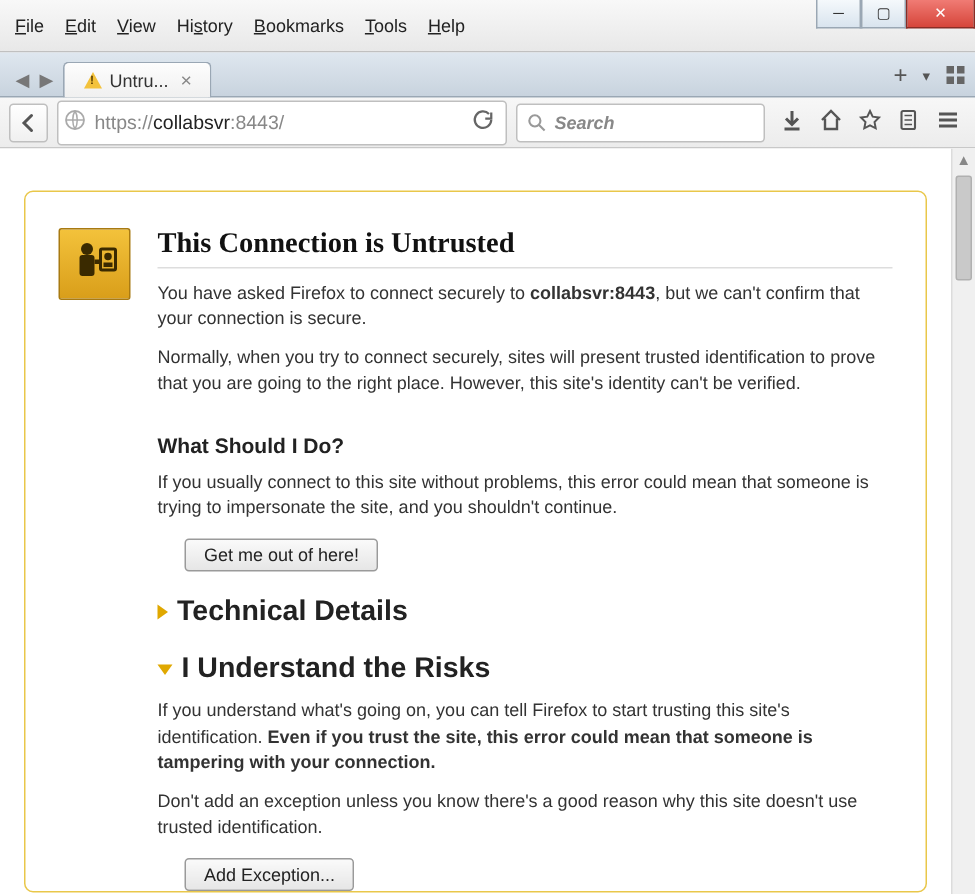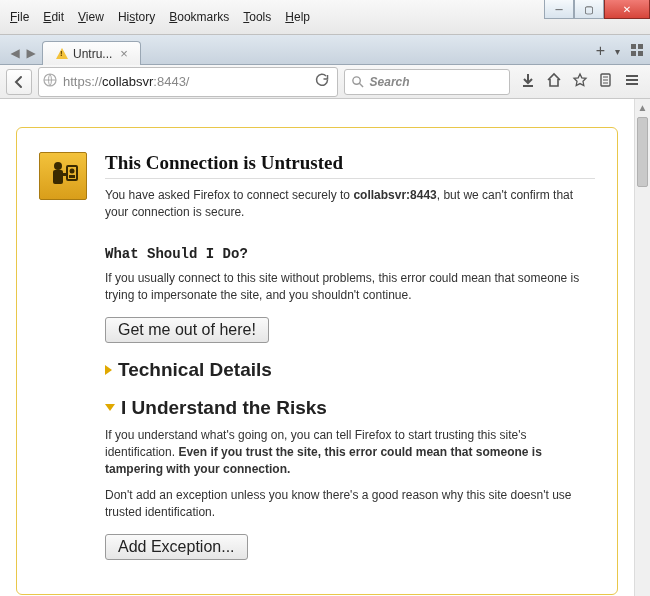--- a/index.html
+++ b/index.html
@@ -183,38 +183,38 @@
     font-weight:bold;
     color:#111;
     border-bottom:1px solid #ddd;
     padding-bottom:4px;
     font-family:Liberation Serif, serif;
   }
   .content h2 {
     margin: 24px 0 6px 0;
     font-size:14px;
     font-weight:bold;
-    font-family:Liberation Mono, monospace;
   }
   .content p {
     margin: 8px 0;
     font-size:12px;
     line-height:1.45;
     color:#333;
   }
   .btn {
     display:inline-block;
     padding: 3px 12px;
-    font-size:16px;
+    font-size:12px;
     background: linear-gradient(to bottom,#fafafa,#e6e6e6);
     border:1px solid #9a9a9a;
     border-radius:3px;
     color:#222;
     cursor:default;
     margin-top:4px;
+    margin-left:18px;
   }
   .disclose {
     display:flex; align-items:center; gap:6px;
     margin-top:16px;
   }
   .tri { width:0;height:0;display:inline-block;}
   .tri.right {
     border-top:5px solid transparent;
     border-bottom:5px solid transparent;
     border-left:7px solid #e0a800;
@@ -365,20 +365,21 @@
           <rect x="22" y="8" width="10" height="14" rx="1" fill="none" stroke="#3a2a00" stroke-width="2"></rect>
           <circle cx="27" cy="13" r="2.5" fill="#3a2a00"></circle>
           <rect x="24" y="17" width="6" height="3" fill="#3a2a00"></rect>
         </svg>
       </div>
       <div class="content">
         <h1>This Connection is Untrusted</h1>
         <p>
           <span>You have asked Firefox to connect securely to </span><b>collabsvr:8443</b><span>, but we can't confirm that your connection is secure.</span>
         </p>
+        <p>Normally, when you try to connect securely, sites will present trusted identification to prove that you are going to the right place. However, this site's identity can't be verified.</p>
         <h2>What Should I Do?</h2>
         <p>If you usually connect to this site without problems, this error could mean that someone is trying to impersonate the site, and you shouldn't continue.</p>
         <span class="btn">Get me out of here!</span>
 
         <div class="disclose">
           <span class="tri right"></span>
           <span class="disclose-title">Technical Details</span>
         </div>
 
         <div class="disclose">

